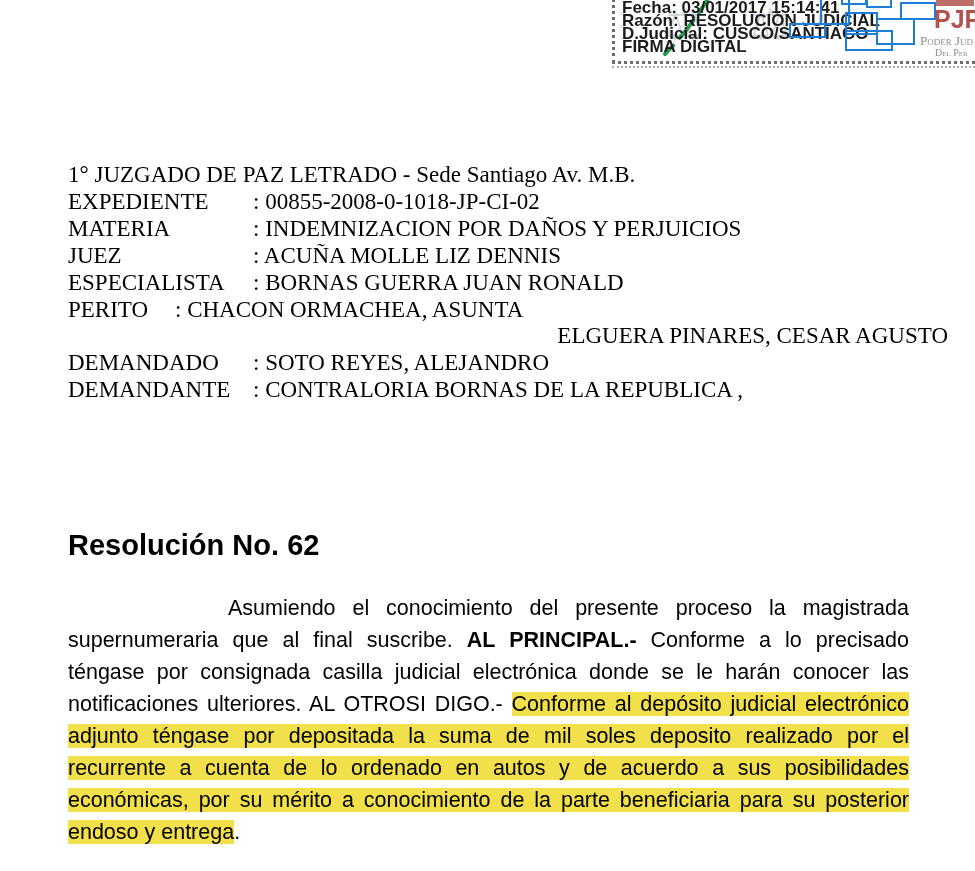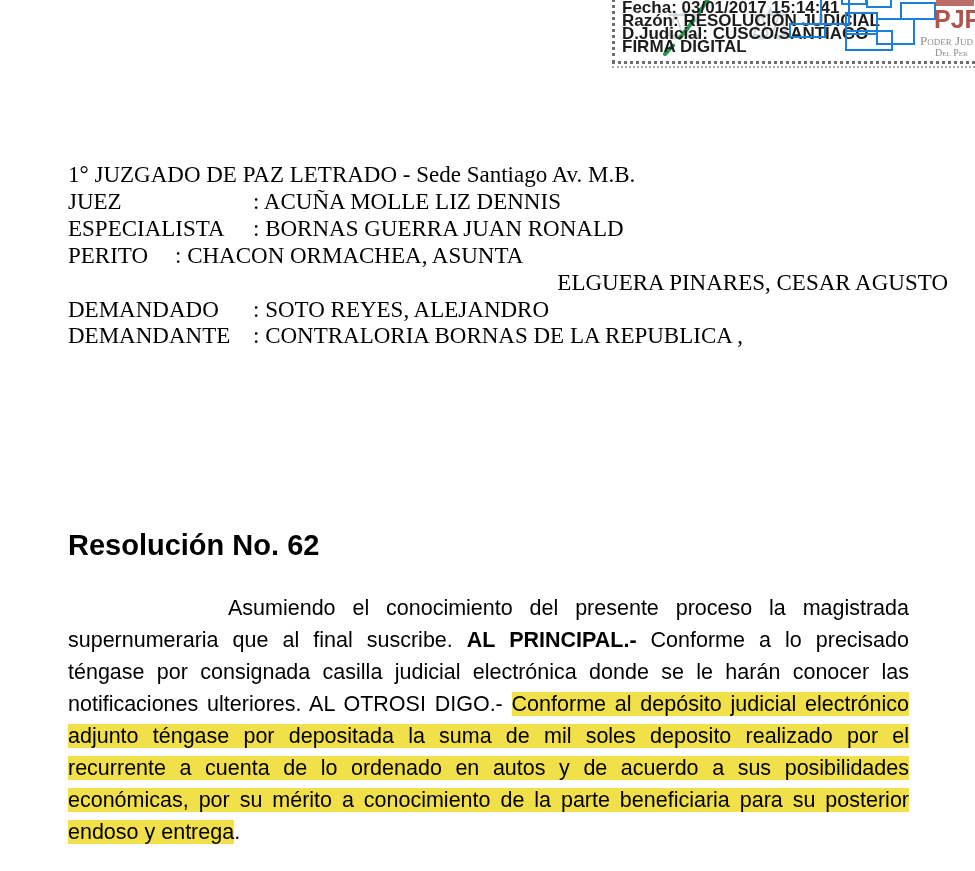--- a/index.html
+++ b/index.html
@@ -126,20 +126,26 @@
   <div class="logo">
     <div class="logo-bar"></div>
     <div class="logo-glyphs">PJP</div>
     <div class="logo-line1">Poder Jud</div>
     <div class="logo-line2">Del Per</div>
   </div>
 
   <div class="case-header">
     <div class="hrow">1° JUZGADO DE PAZ LETRADO - Sede Santiago Av. M.B.</div>
     <div class="hrow">
+      <span class="hlabel">EXPEDIENTE</span><span>: 00855-2008-0-1018-JP-CI-02</span>
+    </div>
+    <div class="hrow">
+      <span class="hlabel">MATERIA</span><span>: INDEMNIZACION POR DAÑOS Y PERJUICIOS</span>
+    </div>
+    <div class="hrow">
       <span class="hlabel">JUEZ</span><span>: ACUÑA MOLLE LIZ DENNIS</span>
     </div>
     <div class="hrow">
       <span class="hlabel">ESPECIALISTA</span><span>: BORNAS GUERRA JUAN RONALD</span>
     </div>
     <div class="hrow perito">
       <span class="hlabel">PERITO</span><span>: CHACON ORMACHEA, ASUNTA</span>
     </div>
     <div class="hrow cont">ELGUERA PINARES, CESAR AGUSTO</div>
     <div class="hrow">

